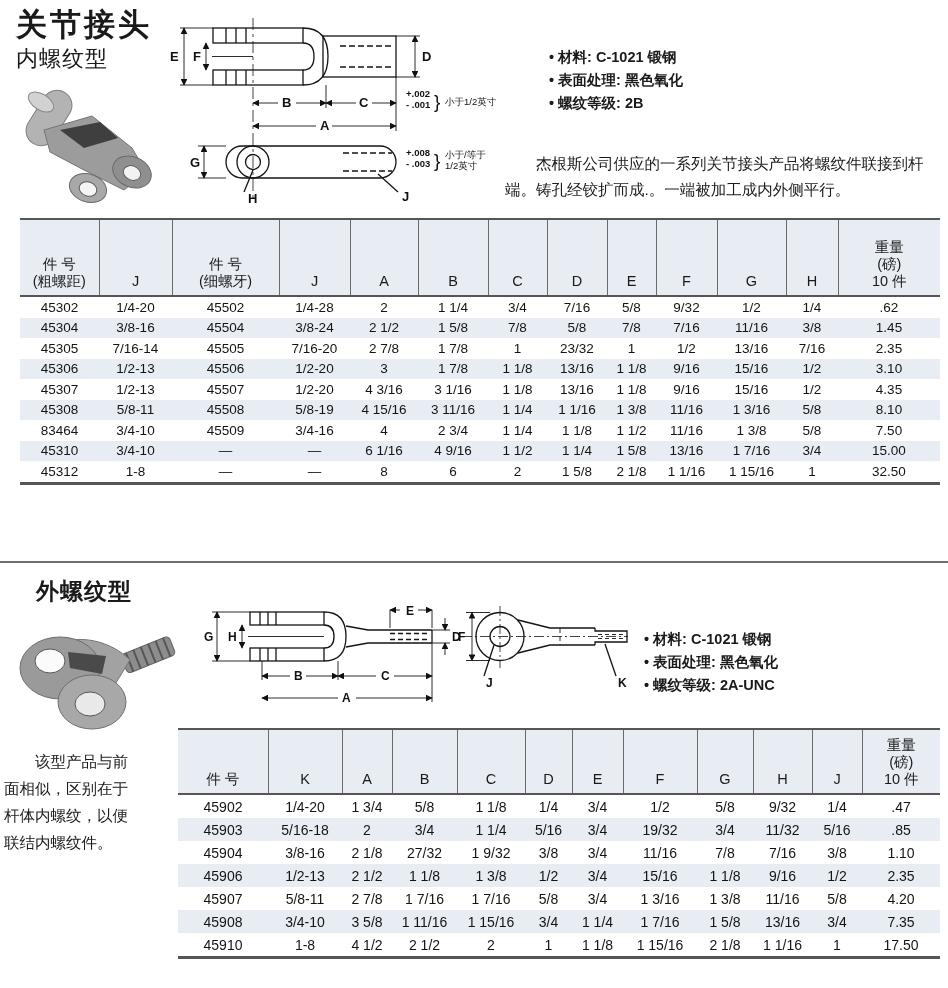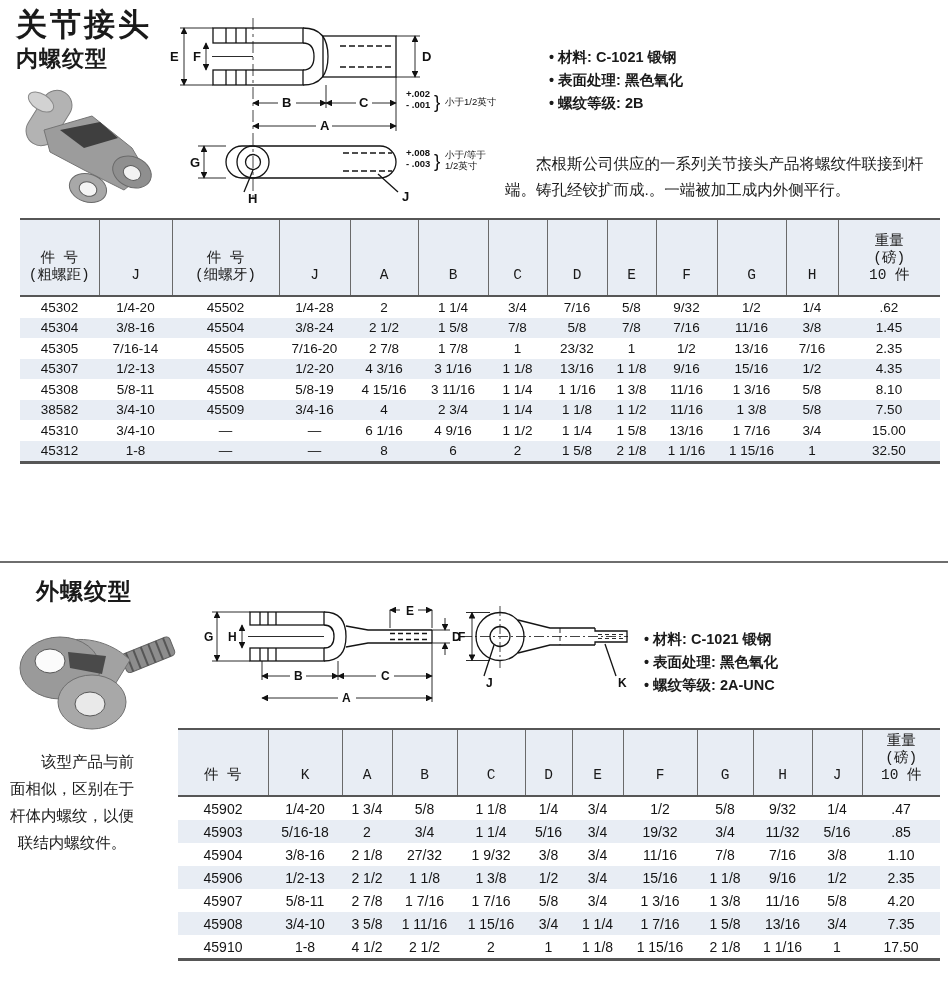--- a/index.html
+++ b/index.html
@@ -1,32 +1,32 @@
 <!DOCTYPE html>
 <html><head>
 <meta charset="utf-8">
 <style>
   html,body{margin:0;padding:0;background:#fff;}
   .page{position:relative;width:948px;height:988px;background:#ffffff;overflow:hidden;
         font-family:"Liberation Sans","DejaVu Sans",sans-serif;color:#1a1a1a;}
   .abs{position:absolute;}
   h1.title{margin:0;font-size:31px;font-weight:bold;letter-spacing:3px;}
-  h2.subtitle{margin:0;font-size:22px;font-weight:bold;letter-spacing:1px;}
+  h2.subtitle{margin:0;font-size:22px;font-weight:normal;letter-spacing:1px;}
   h2.sec2-title{margin:0;font-size:23px;font-weight:bold;letter-spacing:1px;}
   ul.bullets{margin:16px;padding:0;list-style:none;font-size:14.5px;line-height:23px;font-weight:bold;}
   ul.bullets li::before{content:"\2022\00a0 ";}
   p.desc{margin:0;font-size:15.5px;line-height:26px;text-indent:2em;}
   p.desc2{margin:0;font-size:15.5px;line-height:27px;text-indent:2em;}
 
   table.spec{border-collapse:collapse;table-layout:fixed;background:#fff;
              border-top:2px solid #565656;border-bottom:3px solid #565656;}
   table.spec thead tr{background:#e8edf4;border-bottom:2.5px solid #565656;}
   table.spec thead th{vertical-align:bottom;font-weight:normal;white-space:pre-line;
-             font-family:Liberation Mono, monospace;font-size:14.5px;
-             padding:3px 1px 11px;line-height:17px;}
+             font-family:Liberation Sans, sans-serif;font-size:14.5px;
+             padding:3px 1px 5px;line-height:17px;}
   table.spec thead th + th{border-left:1.5px solid #6a6a6a;}
   table.spec tbody td{text-align:center;padding:0 1px;color:#141414;}
   #table1 thead{height:77px;}
   #table1 tbody td{height:20.5px;font-size:13.5px;}
   #table2 thead{height:65px;}
   #table2 tbody td{height:23px;font-size:14px;}
   table.spec tbody tr:nth-child(even){background:#e8edf4;}
 
   .divider{position:absolute;left:0;top:561px;width:948px;border-top:2.5px solid #6e6e6e;}
 
@@ -212,20 +212,35 @@
           <td>1 7/8</td>
           <td>1</td>
           <td>23/32</td>
           <td>1</td>
           <td>1/2</td>
           <td>13/16</td>
           <td>7/16</td>
           <td>2.35</td>
         </tr>
         <tr>
+          <td>45306</td>
+          <td>1/2-13</td>
+          <td>45506</td>
+          <td>1/2-20</td>
+          <td>3</td>
+          <td>1 7/8</td>
+          <td>1 1/8</td>
+          <td>13/16</td>
+          <td>1 1/8</td>
+          <td>9/16</td>
+          <td>15/16</td>
+          <td>1/2</td>
+          <td>3.10</td>
+        </tr>
+        <tr>
           <td>45307</td>
           <td>1/2-13</td>
           <td>45507</td>
           <td>1/2-20</td>
           <td>4 3/16</td>
           <td>3 1/16</td>
           <td>1 1/8</td>
           <td>13/16</td>
           <td>1 1/8</td>
           <td>9/16</td>
@@ -242,21 +257,21 @@
           <td>3 11/16</td>
           <td>1 1/4</td>
           <td>1 1/16</td>
           <td>1 3/8</td>
           <td>11/16</td>
           <td>1 3/16</td>
           <td>5/8</td>
           <td>8.10</td>
         </tr>
         <tr>
-          <td>38582</td>
+          <td>83464</td>
           <td>3/4-10</td>
           <td>45509</td>
           <td>3/4-16</td>
           <td>4</td>
           <td>2 3/4</td>
           <td>1 1/4</td>
           <td>1 1/8</td>
           <td>1 1/2</td>
           <td>11/16</td>
           <td>1 3/8</td>
@@ -313,21 +328,21 @@
       </g>
     </g>
     <path d="M40,30 C70,16 102,26 120,44 L104,70 C88,56 66,52 46,60 Z" fill="#a2a2a2" stroke="#747474"></path>
     <ellipse cx="50" cy="52" rx="40" ry="31" fill="#9a9a9a" stroke="#6f6f6f"></ellipse>
     <ellipse cx="40" cy="45" rx="15" ry="12" fill="#fbfbfb" stroke="#575757"></ellipse>
     <ellipse cx="82" cy="86" rx="34" ry="27" fill="#a8a8a8" stroke="#6f6f6f"></ellipse>
     <ellipse cx="80" cy="88" rx="15" ry="12" fill="#e9e9e9" stroke="#575757"></ellipse>
     <path d="M58,36 L96,40 L92,58 L60,52 Z" fill="#4a4a4a"></path>
   </svg>
 
-  <p class="desc2 abs" style="left:4px;top:748px;width:136px;text-align:center;">该型产品与前面相似，区别在于杆体内螺纹，以便联结内螺纹件。</p>
+  <p class="desc2 abs" style="left:4px;top:748px;width:136px;">该型产品与前面相似，区别在于杆体内螺纹，以便联结内螺纹件。</p>
 
   <svg class="abs" style="left:200px;top:598px;" width="430" height="135" viewBox="0 0 430 135">
     <defs>
       <marker id="ar2" viewBox="0 0 10 10" refX="9" refY="5" markerWidth="7.5" markerHeight="7.5" orient="auto-start-reverse">
         <path d="M0,0 L10,5 L0,10 z" fill="#111"></path>
       </marker>
     </defs>
     <g stroke="#141414" stroke-width="1.3" fill="none">
       <rect x="50" y="14" width="74" height="13"></rect>
       <rect x="50" y="50" width="74" height="13"></rect>

